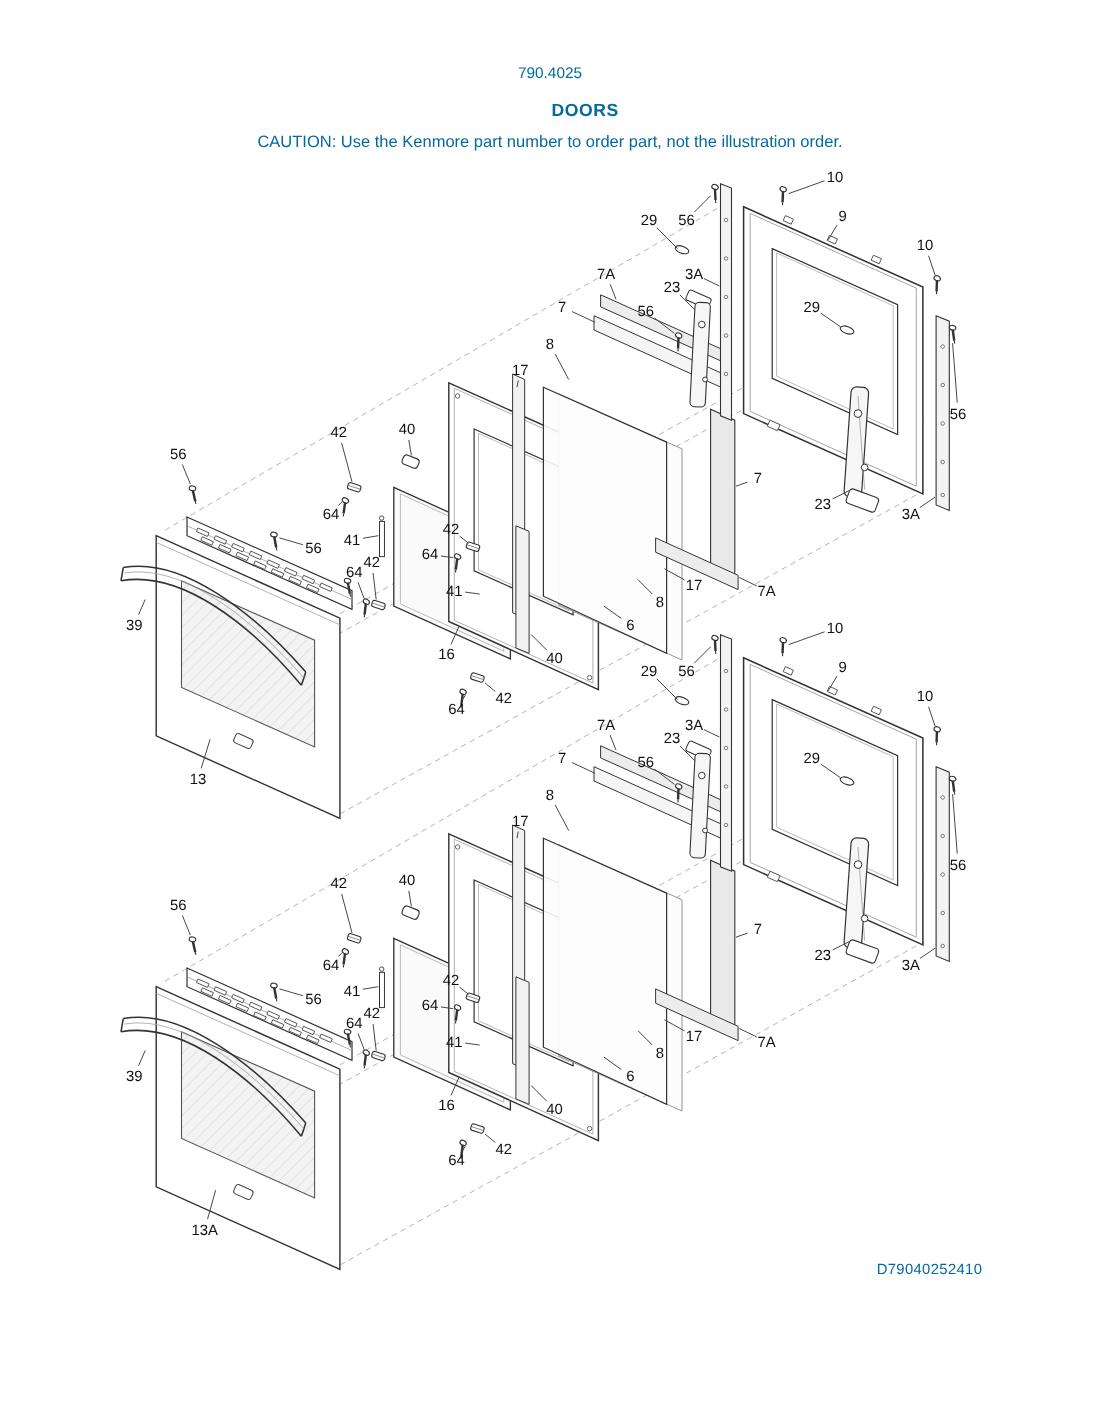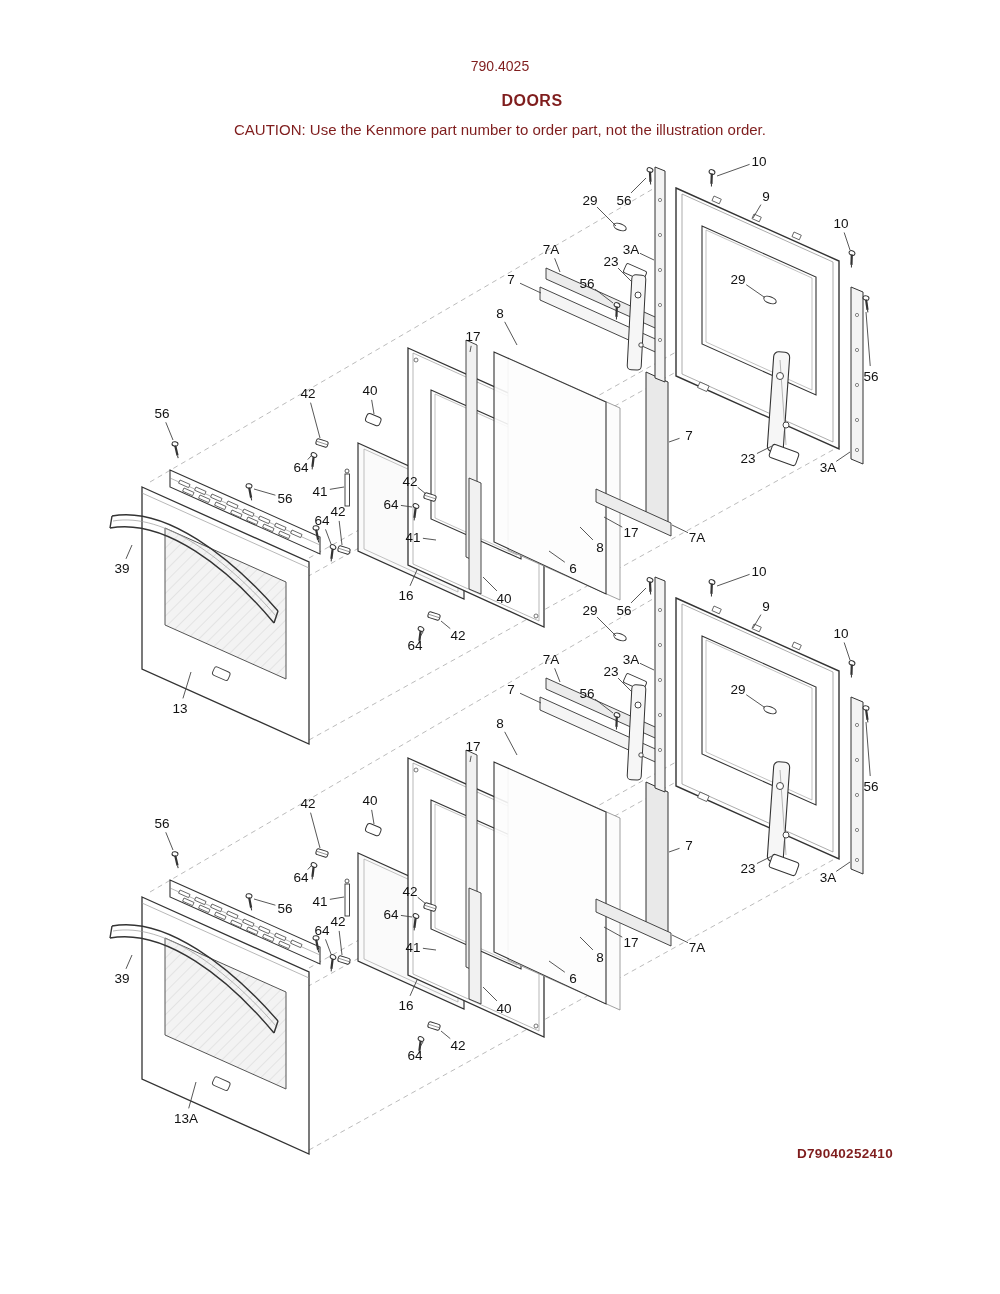--- a/index.html
+++ b/index.html
@@ -1,22 +1,22 @@
 <!DOCTYPE html>
 <html><head>
 <meta charset="utf-8">
 <style>
   html,body{margin:0;padding:0;background:#e8e8e8;}
   .page{position:relative;width:1000px;height:1294px;background:#fff;margin:0 auto;
-        font-family:"Liberation Sans", sans-serif;color:#7f1d1d;overflow:hidden;}
+        font-family:"Liberation Sans", sans-serif;color:#0369a1;overflow:hidden;}
   .doc-number{position:absolute;top:58px;left:0;width:100%;text-align:center;font-size:14px;}
   .title{position:absolute;top:92px;left:0;width:100%;text-align:center;font-size:16px;font-weight:bold;letter-spacing:.5px;margin-left:32px;}
   .caution{position:absolute;top:121px;left:0;width:100%;text-align:center;font-size:15px;}
   .caution .u{text-align:center;}
-  .diagram-id{position:absolute;top:1146px;left:797px;font-size:13.5px;font-weight:bold;letter-spacing:.3px;}
+  .diagram-id{position:absolute;top:1146px;left:797px;font-size:13.5px;font-weight:normal;letter-spacing:.3px;}
   svg#diagram{position:absolute;top:0;left:0;}
   .callout{font-family:"Liberation Sans", sans-serif;font-size:13.5px;fill:#111;text-anchor:middle;}
   .leader{stroke:#444;stroke-width:.9;fill:none;}
 </style>
 </head>
 <body>
 
 <div class="page">
 
   <div class="doc-number">790.4025</div>

